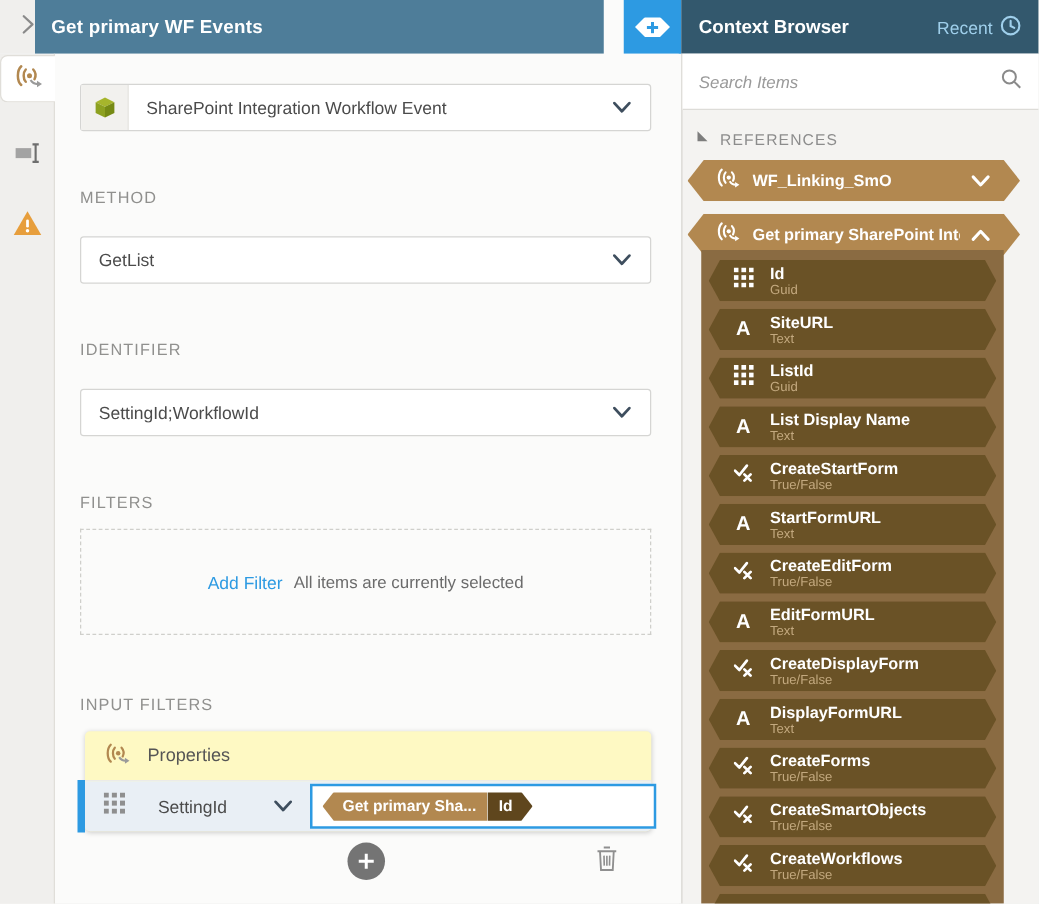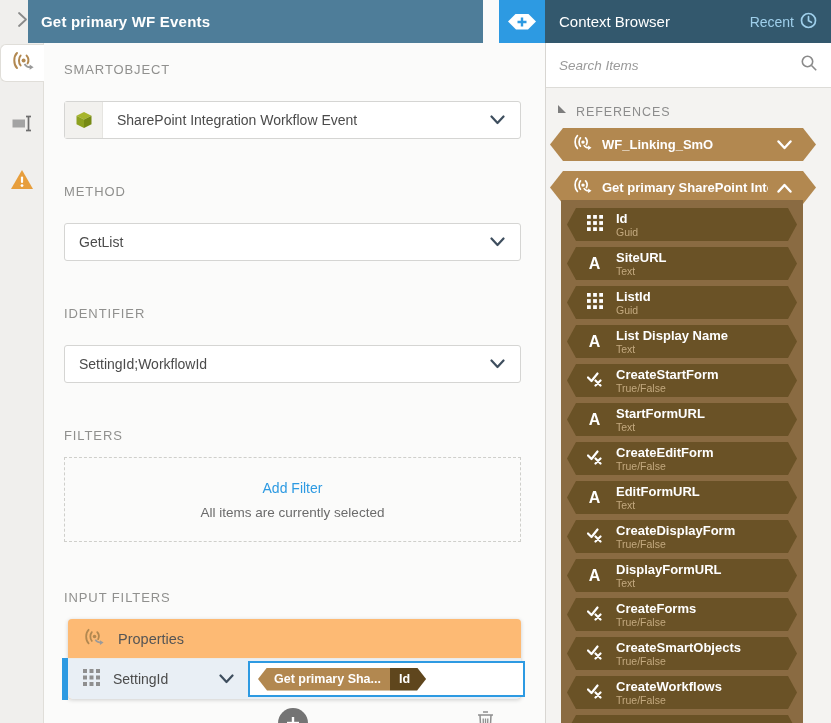--- a/index.html
+++ b/index.html
@@ -12,21 +12,21 @@
             display:flex; align-items:center; justify-content:center; }
   .main-header { position:absolute; left:28px; top:0; width:455px; height:43px; background:#4e7d99;
             display:flex; align-items:center; padding-left:13px; }
   .main-header .title { color:#fff; font-size:15px; font-weight:600; letter-spacing:.2px; }
   .tag-btn { position:absolute; left:499px; top:0; width:46px; height:43px; background:#2d9ae2;
             display:flex; align-items:center; justify-content:center; cursor:pointer; }
   .tag-btn .hex { width:28px; height:16px; background:#fff; display:flex; align-items:center; justify-content:center;
             clip-path:polygon(8px 0,calc(100% - 8px) 0,100% 50%,calc(100% - 8px) 100%,8px 100%,0 50%); }
   .cb-header { position:absolute; left:545px; top:0; width:286px; height:43px; background:#33586d;
             display:flex; align-items:center; padding:0 14px; }
-  .cb-header .title { color:#fff; font-size:15px; font-weight:400; flex:1; }
+  .cb-header .title { color:#fff; font-size:15px; font-weight:700; flex:1; }
   .cb-header .recent { color:#9fcfeb; font-size:14px; display:flex; align-items:center; gap:6px; cursor:pointer; }
 
   
   .rail { position:absolute; left:0; top:43px; width:44px; height:680px; background:#f0efed;
           border-right:1px solid #e0ded9; }
   .rail-tab { width:44px; height:38px; display:flex; align-items:center; justify-content:center; cursor:pointer; }
   .rail-tab.active { background:#fff; border:1px solid #e0ded9; border-right:1px solid #fff;
           border-radius:6px 0 0 6px; margin-top:1px; height:38px; width:45px; }
   .rail-tab.t2 { margin-top:24px; }
   .rail-tab.t3 { margin-top:18px; }
@@ -36,27 +36,27 @@
              padding:0 22px 0 20px; overflow:hidden; }
   .section-label { font-size:13px; color:#90908e; letter-spacing:.9px; }
   .lbl1 { margin-top:19px; } .lbl2,.lbl3,.lbl4 { margin-top:45px; } .lbl5 { margin-top:48px; }
   .select { margin-top:24px; height:38px; background:#fff; border:1px solid #d5d5d3; border-radius:3px;
             display:flex; align-items:center; cursor:pointer; }
   .select .icon-cell { width:38px; height:36px; background:#f2f1ee; border-right:1px solid #e6e5e1;
             display:flex; align-items:center; justify-content:center; }
   .select .val { flex:1; padding-left:14px; font-size:14px; color:#4b4b4b; white-space:nowrap; overflow:hidden; }
   .select .chev { margin-right:15px; color:#3e4e5e; display:flex; }
 
-  .filter-box { margin-top:14px; height:85px; border:1px dashed #cfcfcb; display:flex; flex-direction:column;
+  .filter-box { margin-top:14px; height:85px; border:1px dashed #cfcfcb; display:flex; flex-direction:row;
             align-items:center; justify-content:center; gap:9px; }
   .add-filter { color:#2d9ae2; font-size:14px; cursor:pointer; }
   .filter-caption { color:#6b6b6b; font-size:13.5px; }
 
-  .map-card { margin-top:14px; margin-left:4px; width:453px; background:#fdba74; border-radius:4px;
-            box-shadow:0 1px 4px rgba(0,0,0,.18); position:relative; }
+  .map-card { margin-top:14px; margin-left:4px; width:453px; background:#fef9c3; border-radius:4px;
+            box-shadow:0 1px 4px rgba(0,0,0,.18); position:relative;text-align:center; }
   .map-head { height:40px; display:flex; align-items:center; padding-left:15px; gap:13px;
             border-bottom:1px solid #ebebe8; color:#555; font-size:14.5px; }
   .map-row { height:40px; background:#e9eff5; display:flex; align-items:center; padding-left:15px;
             position:relative; border-radius:0 0 4px 4px; cursor:pointer; }
   .map-row::before { content:""; position:absolute; left:-6px; top:-1px; bottom:-1px; width:6px; background:#2d9ae2; }
   .map-row .fname { font-size:14px; color:#4b4b4b; margin-left:13px; width:82px; }
   .map-row .chev { color:#3e4e5e; display:flex; margin-left:24px; }
   .map-input { flex:1; height:36px; margin-left:14px; margin-right:-4px; background:#fff;
             border:2px solid #2d9ae2; display:flex; align-items:center; padding-left:8px; }
   .map-tag { display:flex; height:23px; font-size:12.5px; font-weight:bold; color:#fff; cursor:pointer; }
@@ -166,21 +166,20 @@
           <polygon points="12,1 23,20 1,20" fill="#e79e3c"></polygon>
           <rect x="10.9" y="7.5" width="2.2" height="6.5" rx="1.1" fill="#fff"></rect>
           <circle cx="12" cy="16.6" r="1.4" fill="#fff"></circle>
         </svg>
       </span>
     </div>
   </div>
 
   <div class="content">
 
-    <div class="section-label lbl1">SMARTOBJECT</div>
     <div class="select">
       <span class="icon-cell">
         <svg width="20" height="20" viewBox="0 0 20 20">
           <polygon points="10,2 17.5,5.7 10,9.4 2.5,5.7" fill="#a6b52c"></polygon>
           <polygon points="2.5,5.7 10,9.4 10,18 2.5,14.3" fill="#8da120"></polygon>
           <polygon points="17.5,5.7 10,9.4 10,18 17.5,14.3" fill="#768a14"></polygon>
         </svg>
       </span>
       <span class="val">SharePoint Integration Workflow Event</span>
       <span class="chev">

